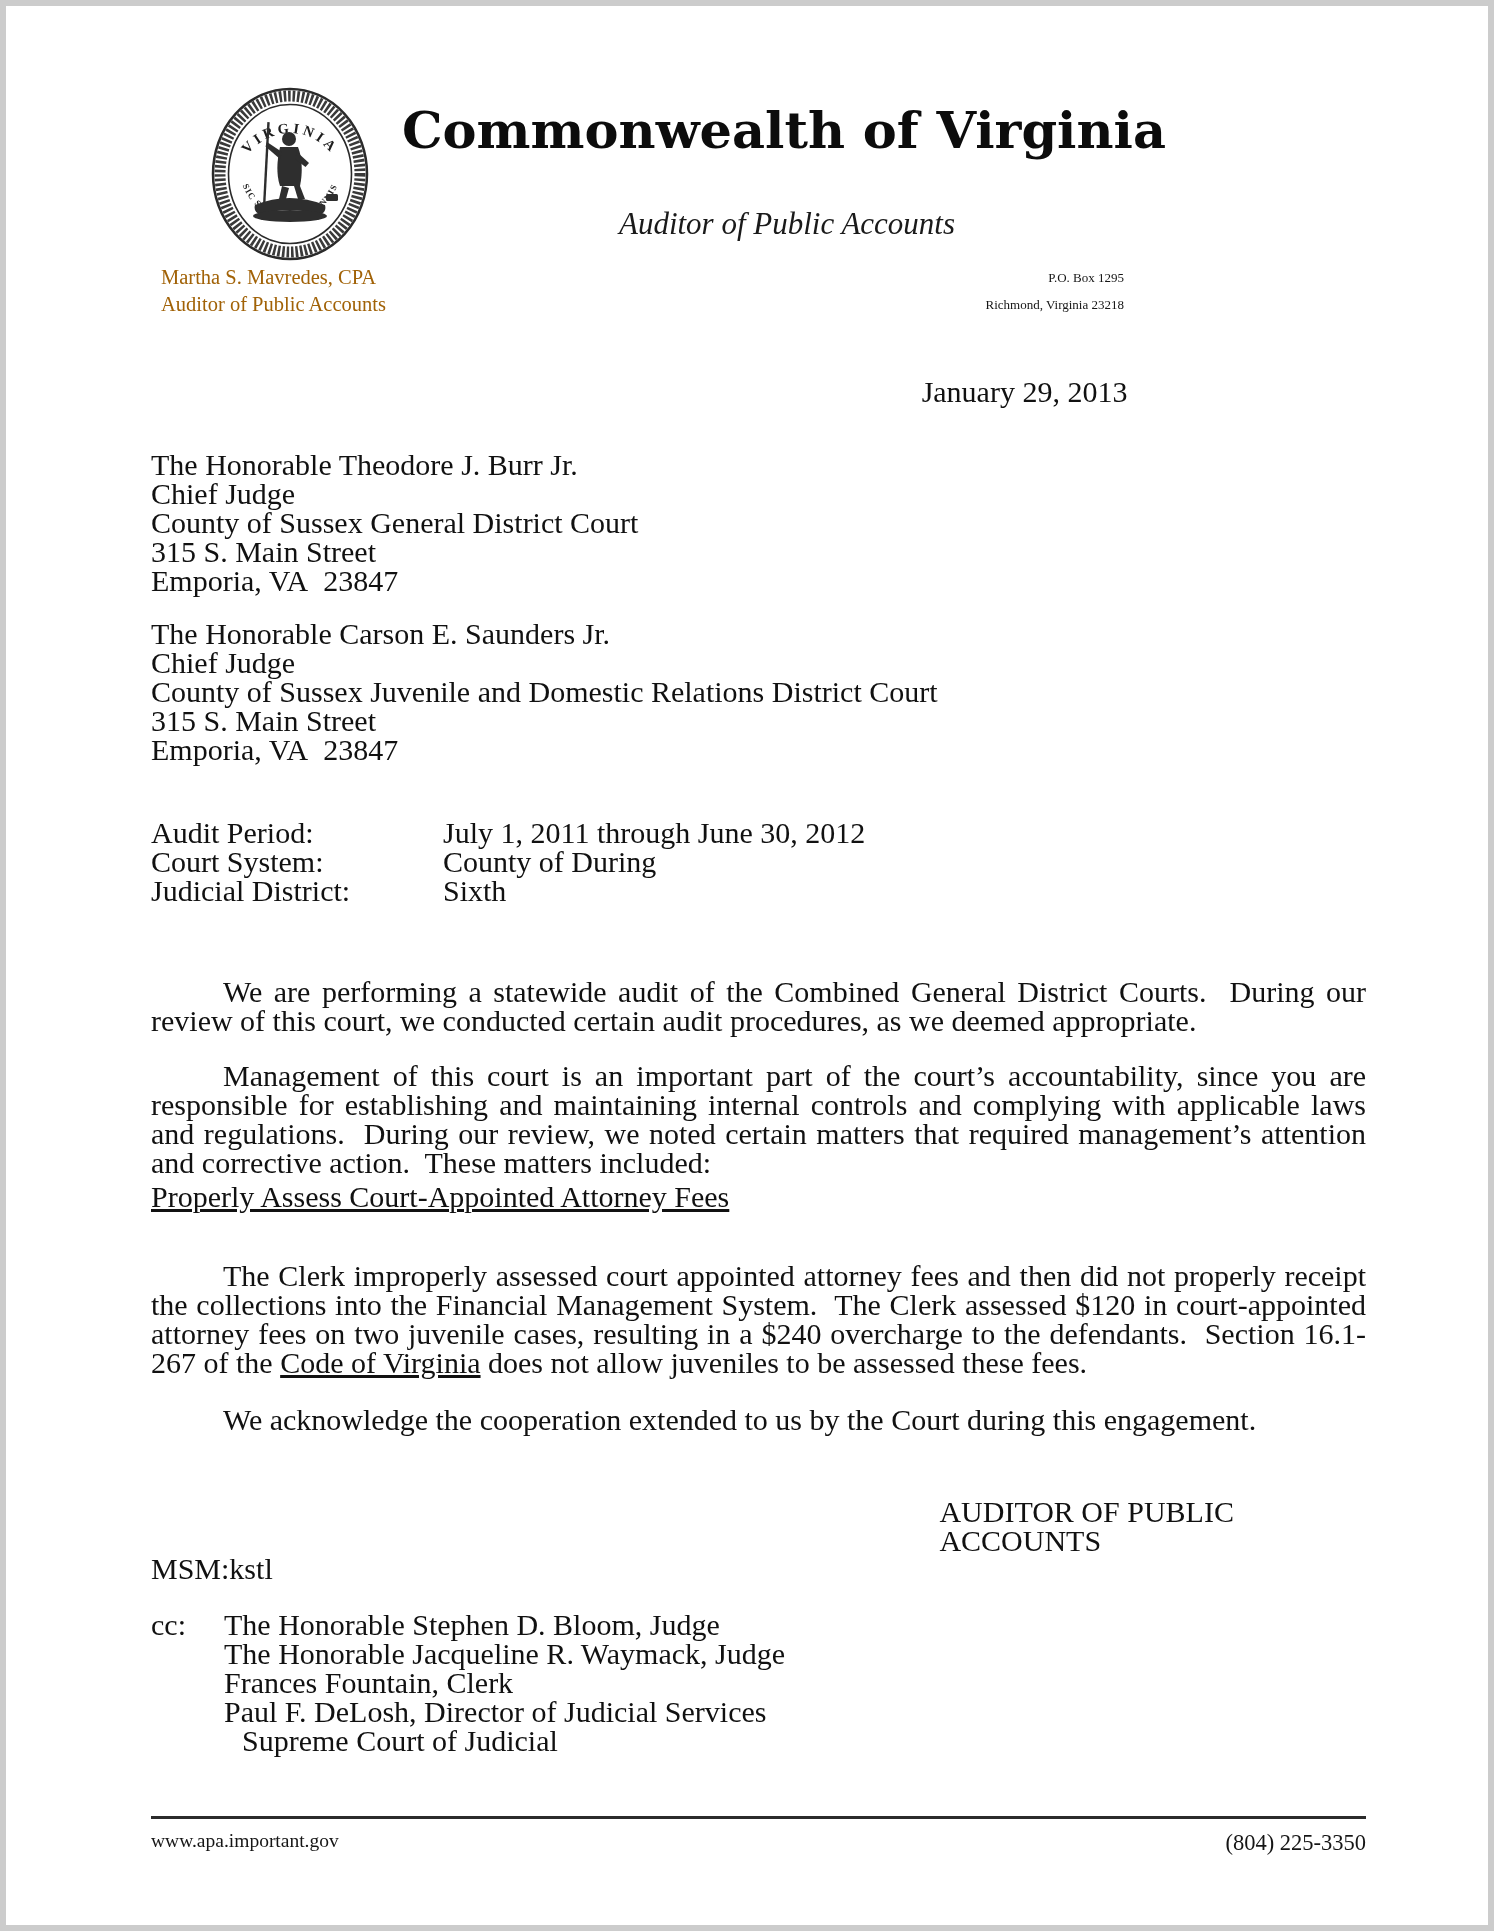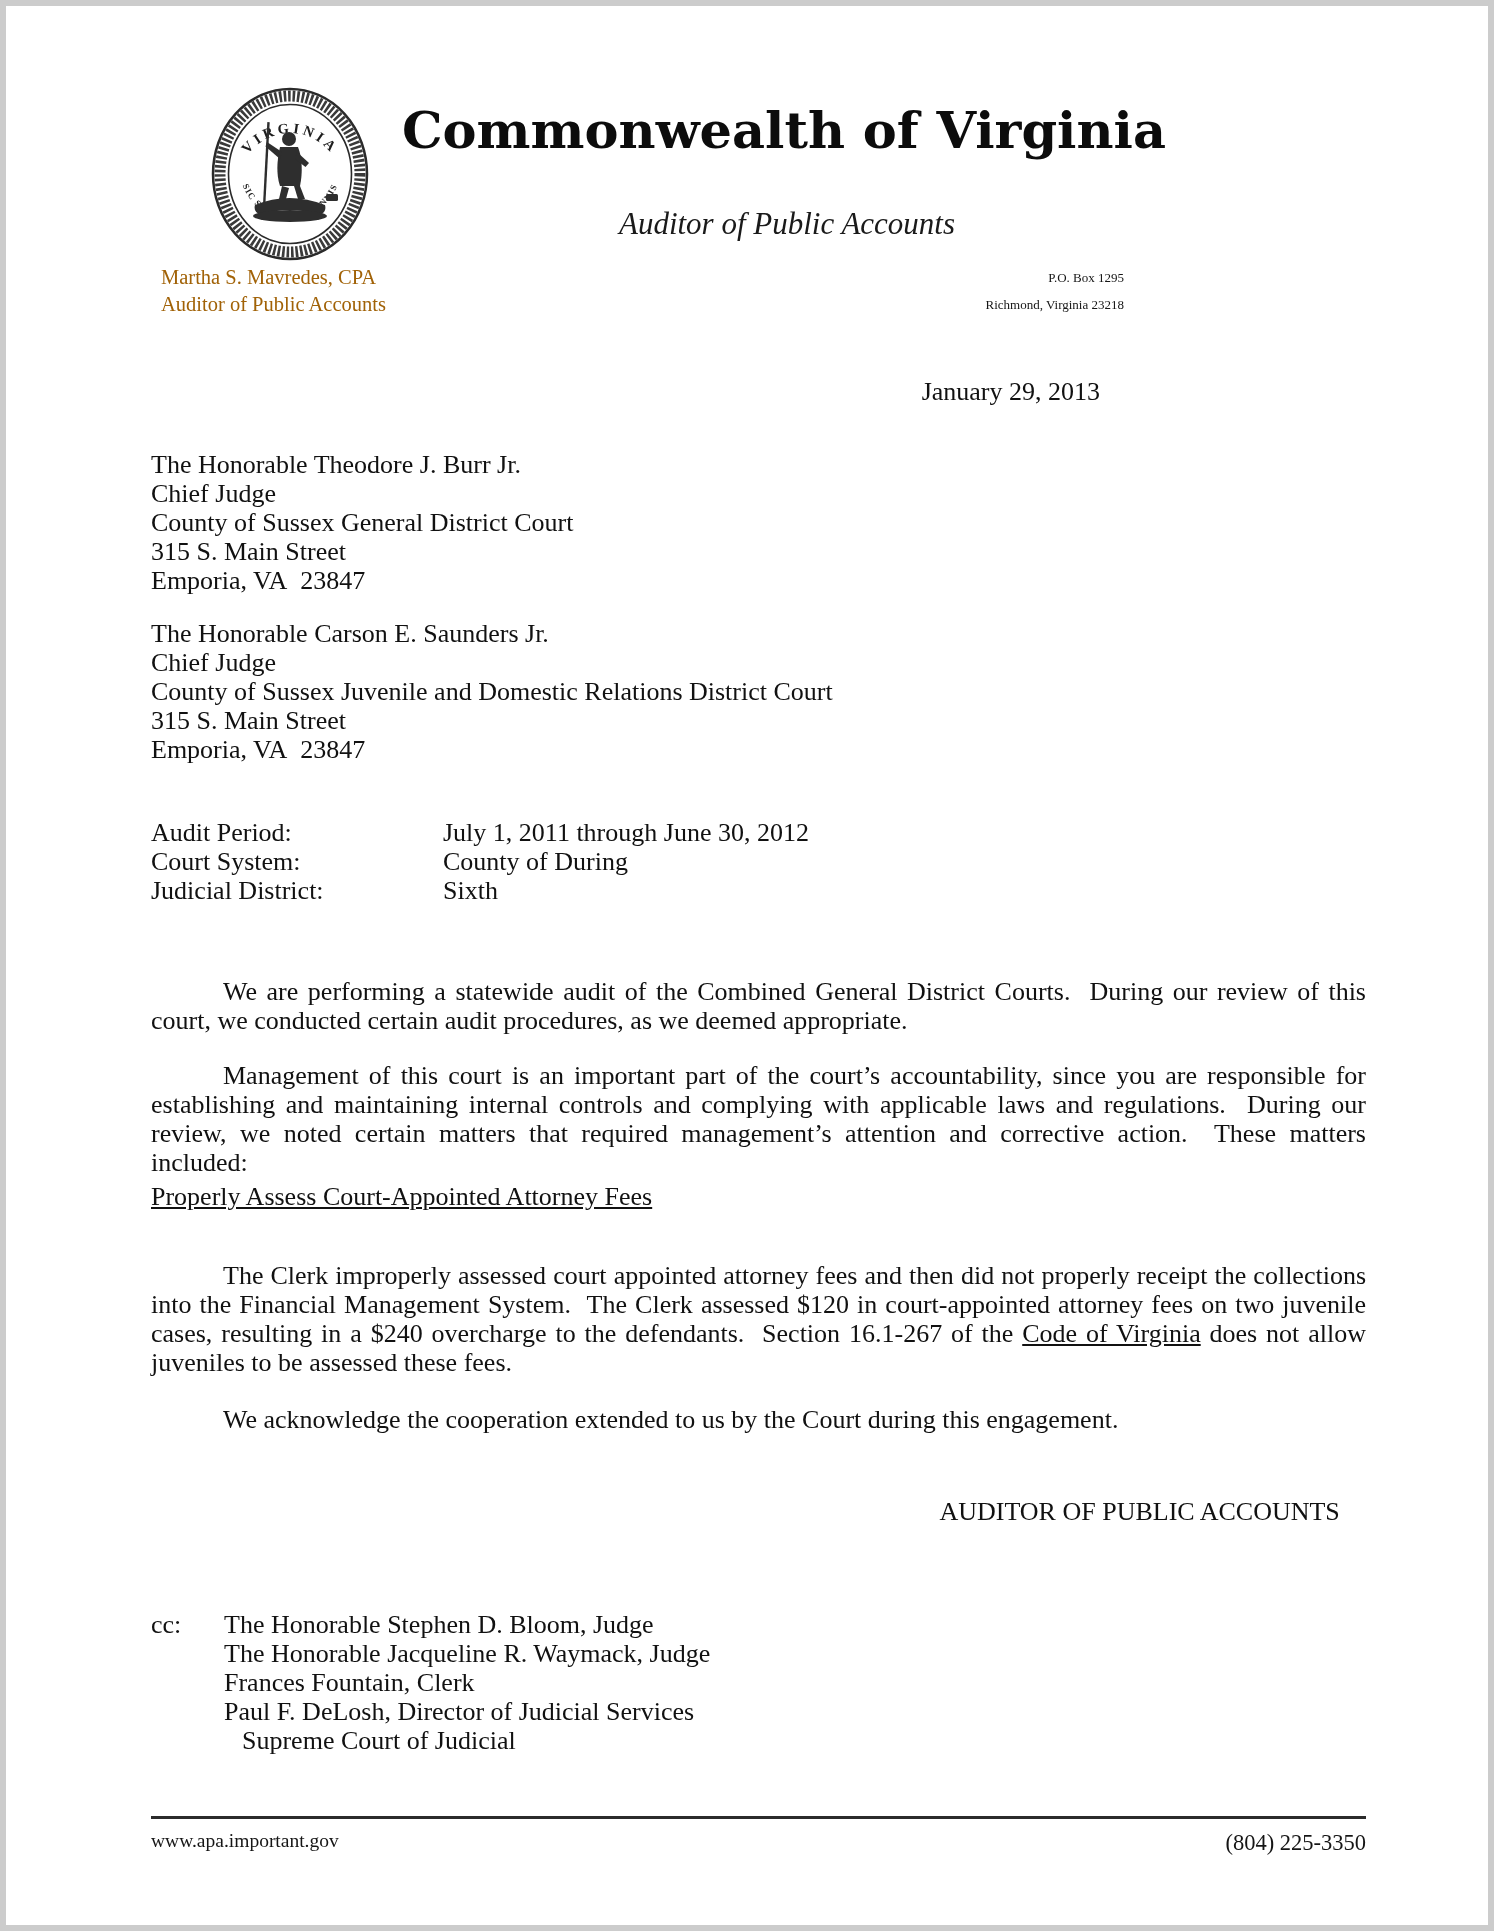--- a/index.html
+++ b/index.html
@@ -28,21 +28,21 @@
   }
   .official-block{
     position:absolute;left:155px;top:258px;
     font-size:20.5px;line-height:27px;color:#a16207;
   }
   .return-address{
     position:absolute;top:258px;right:364px;
     font-size:13px;line-height:27px;text-align:right;color:#151515;
   }
   
-  .content{position:absolute;left:145px;width:1215px;font-size:26px;line-height:29px;}
+  .content{position:absolute;left:145px;width:1215px;font-size:30px;line-height:29px;}
   .letter-date{top:371px;padding-left:52%;box-sizing:border-box;}
   .recipient-1{top:444px;}
   .recipient-2{top:613px;}
   .audit-info{top:812px;display:grid;grid-template-columns:292px auto;}
   .para{text-align:justify;margin-top:24px;}
   .indent{text-indent:72px;}
   .para-1{top:947px;}
   .para-2{top:1031px;}
   .finding-heading{top:1176px;text-decoration:underline;}
   .para-3{top:1231px;}
@@ -139,20 +139,21 @@
   <div class="content para indent para-2">Management of this court is an important part of the court’s accountability, since you are responsible for establishing and maintaining internal controls and complying with applicable laws and regulations.&nbsp; During our review, we noted certain matters that required management’s attention and corrective action.&nbsp; These matters included:</div>
 
   <div class="content finding-heading">Properly Assess Court-Appointed Attorney Fees</div>
 
   <div class="content para indent para-3"><span>The Clerk improperly assessed court appointed attorney fees and then did not properly receipt the collections into the Financial Management System.&nbsp; The Clerk assessed $120 in court-appointed attorney fees on two juvenile cases, resulting in a $240 overcharge to the defendants.&nbsp; Section 16.1-267 of the </span><span class="u">Code of Virginia</span><span> does not allow juveniles to be assessed these fees.</span></div>
 
   <div class="content para indent para-4">We acknowledge the cooperation extended to us by the Court during this engagement.</div>
 
   <div class="content signature-line">AUDITOR OF PUBLIC ACCOUNTS</div>
 
+  <div class="content reference-line">MSM:kstl</div>
 
   <div class="content cc-block">
     <div>cc:</div>
     <div>
       <div>The Honorable Stephen D. Bloom, Judge</div>
       <div>The Honorable Jacqueline R. Waymack, Judge</div>
       <div>Frances Fountain, Clerk</div>
       <div>Paul F. DeLosh, Director of Judicial Services</div>
       <div class="cc-sub">Supreme Court of Judicial</div>
     </div>

